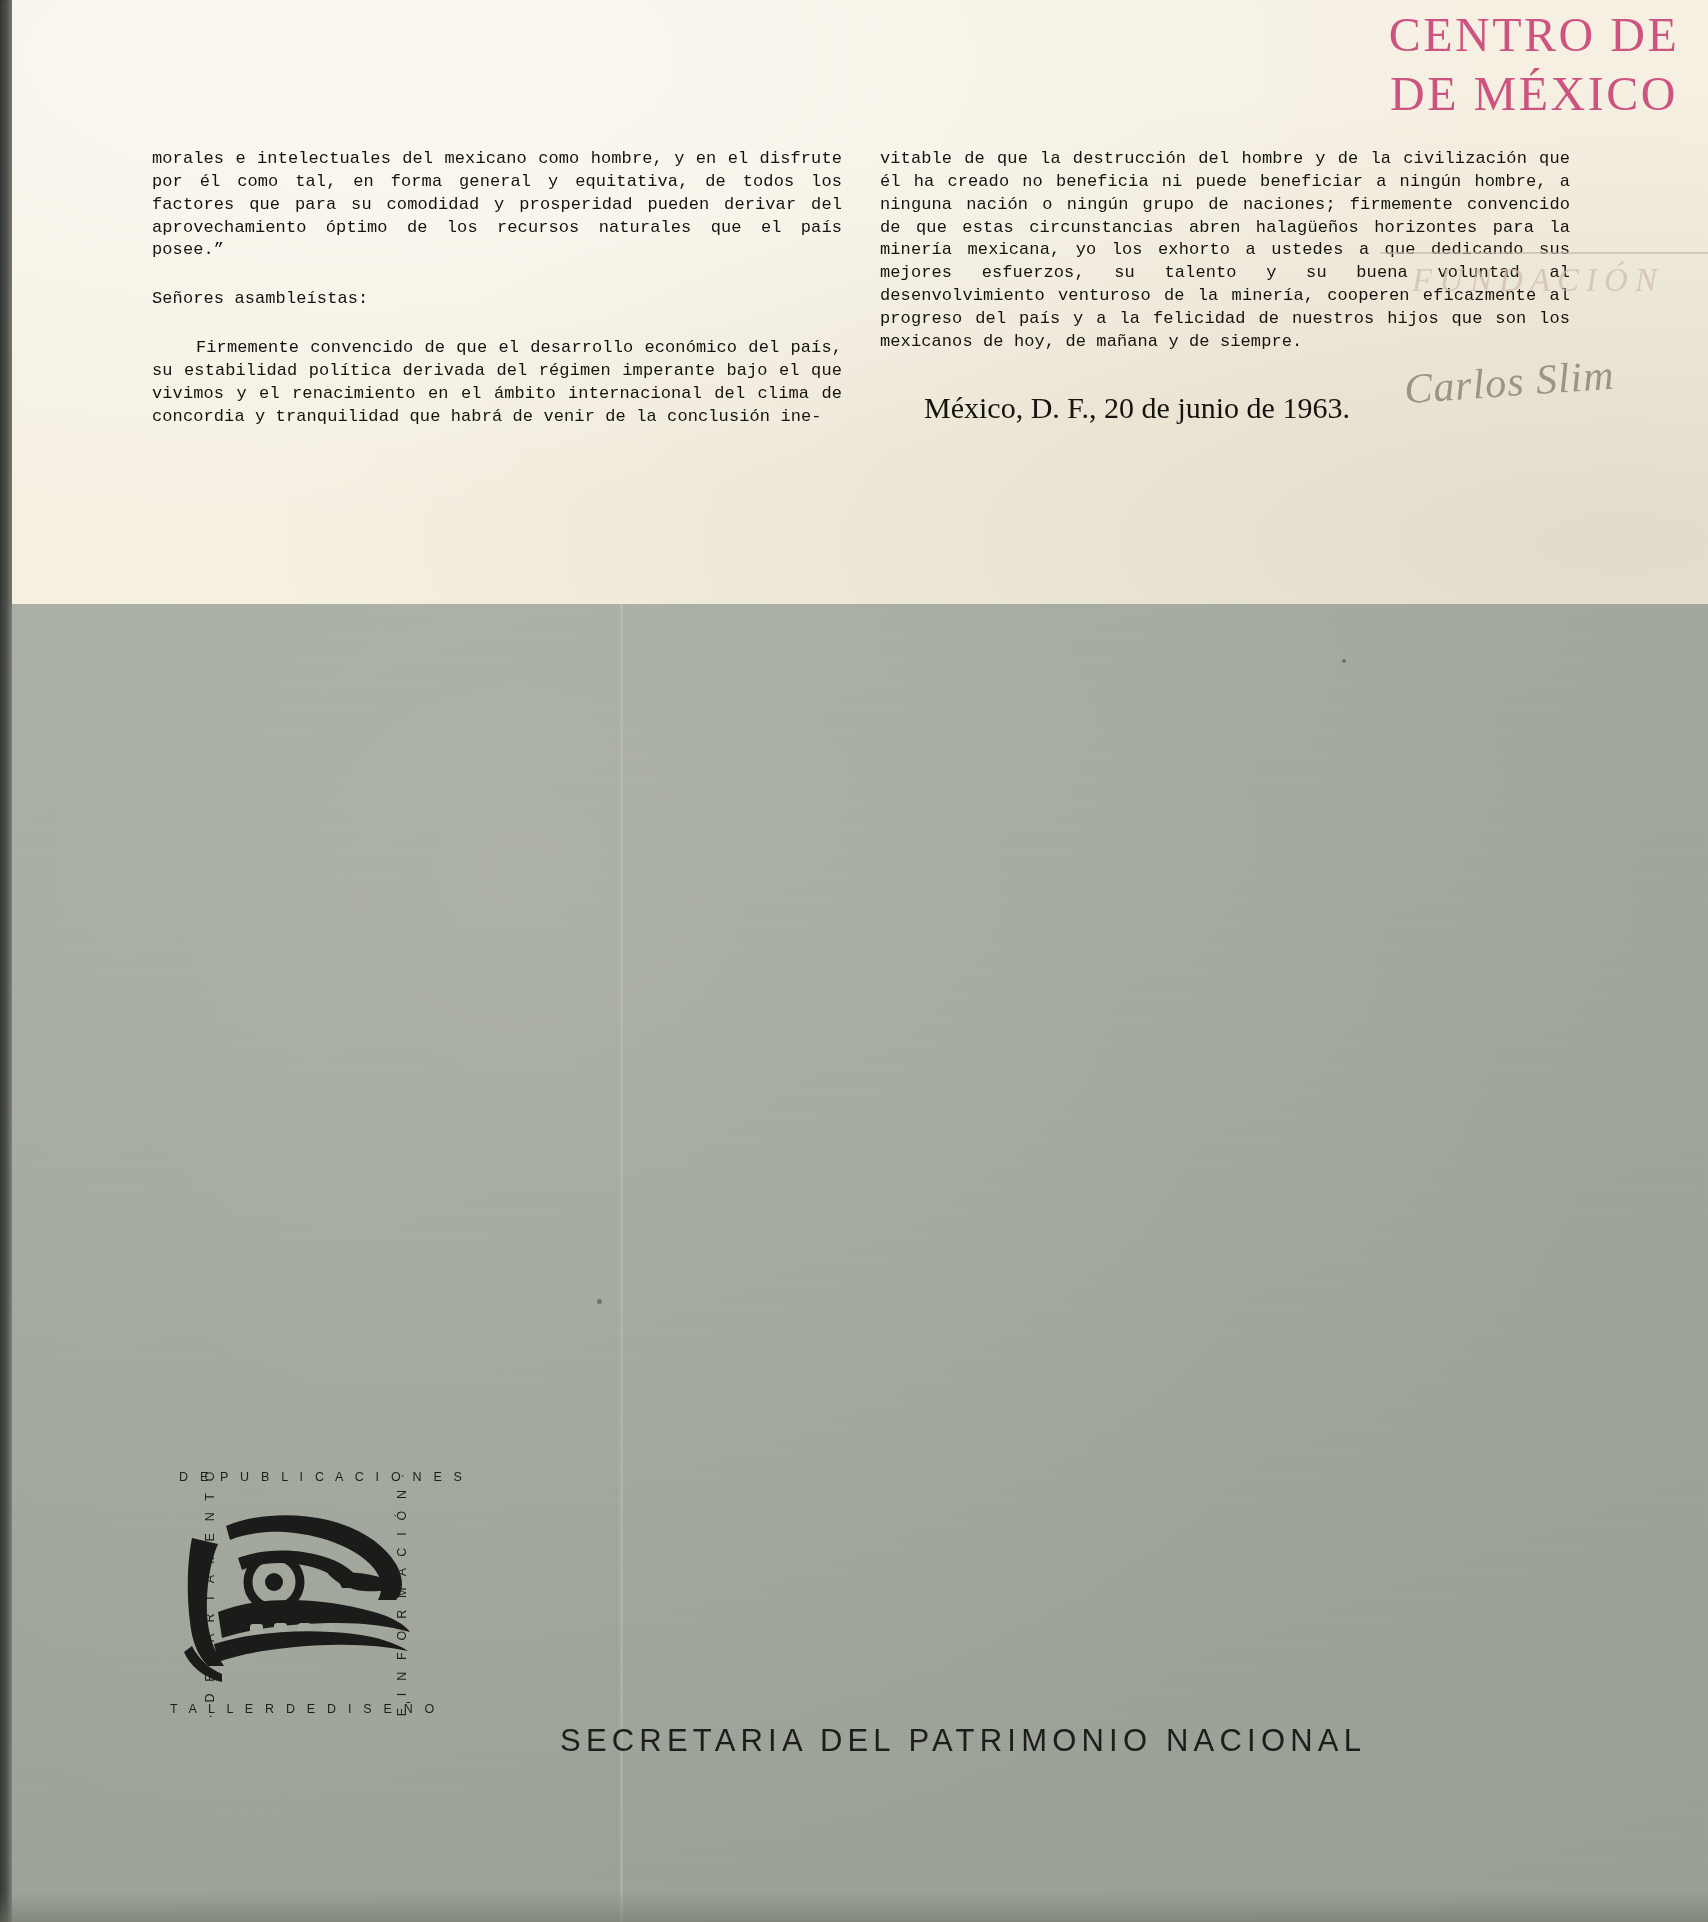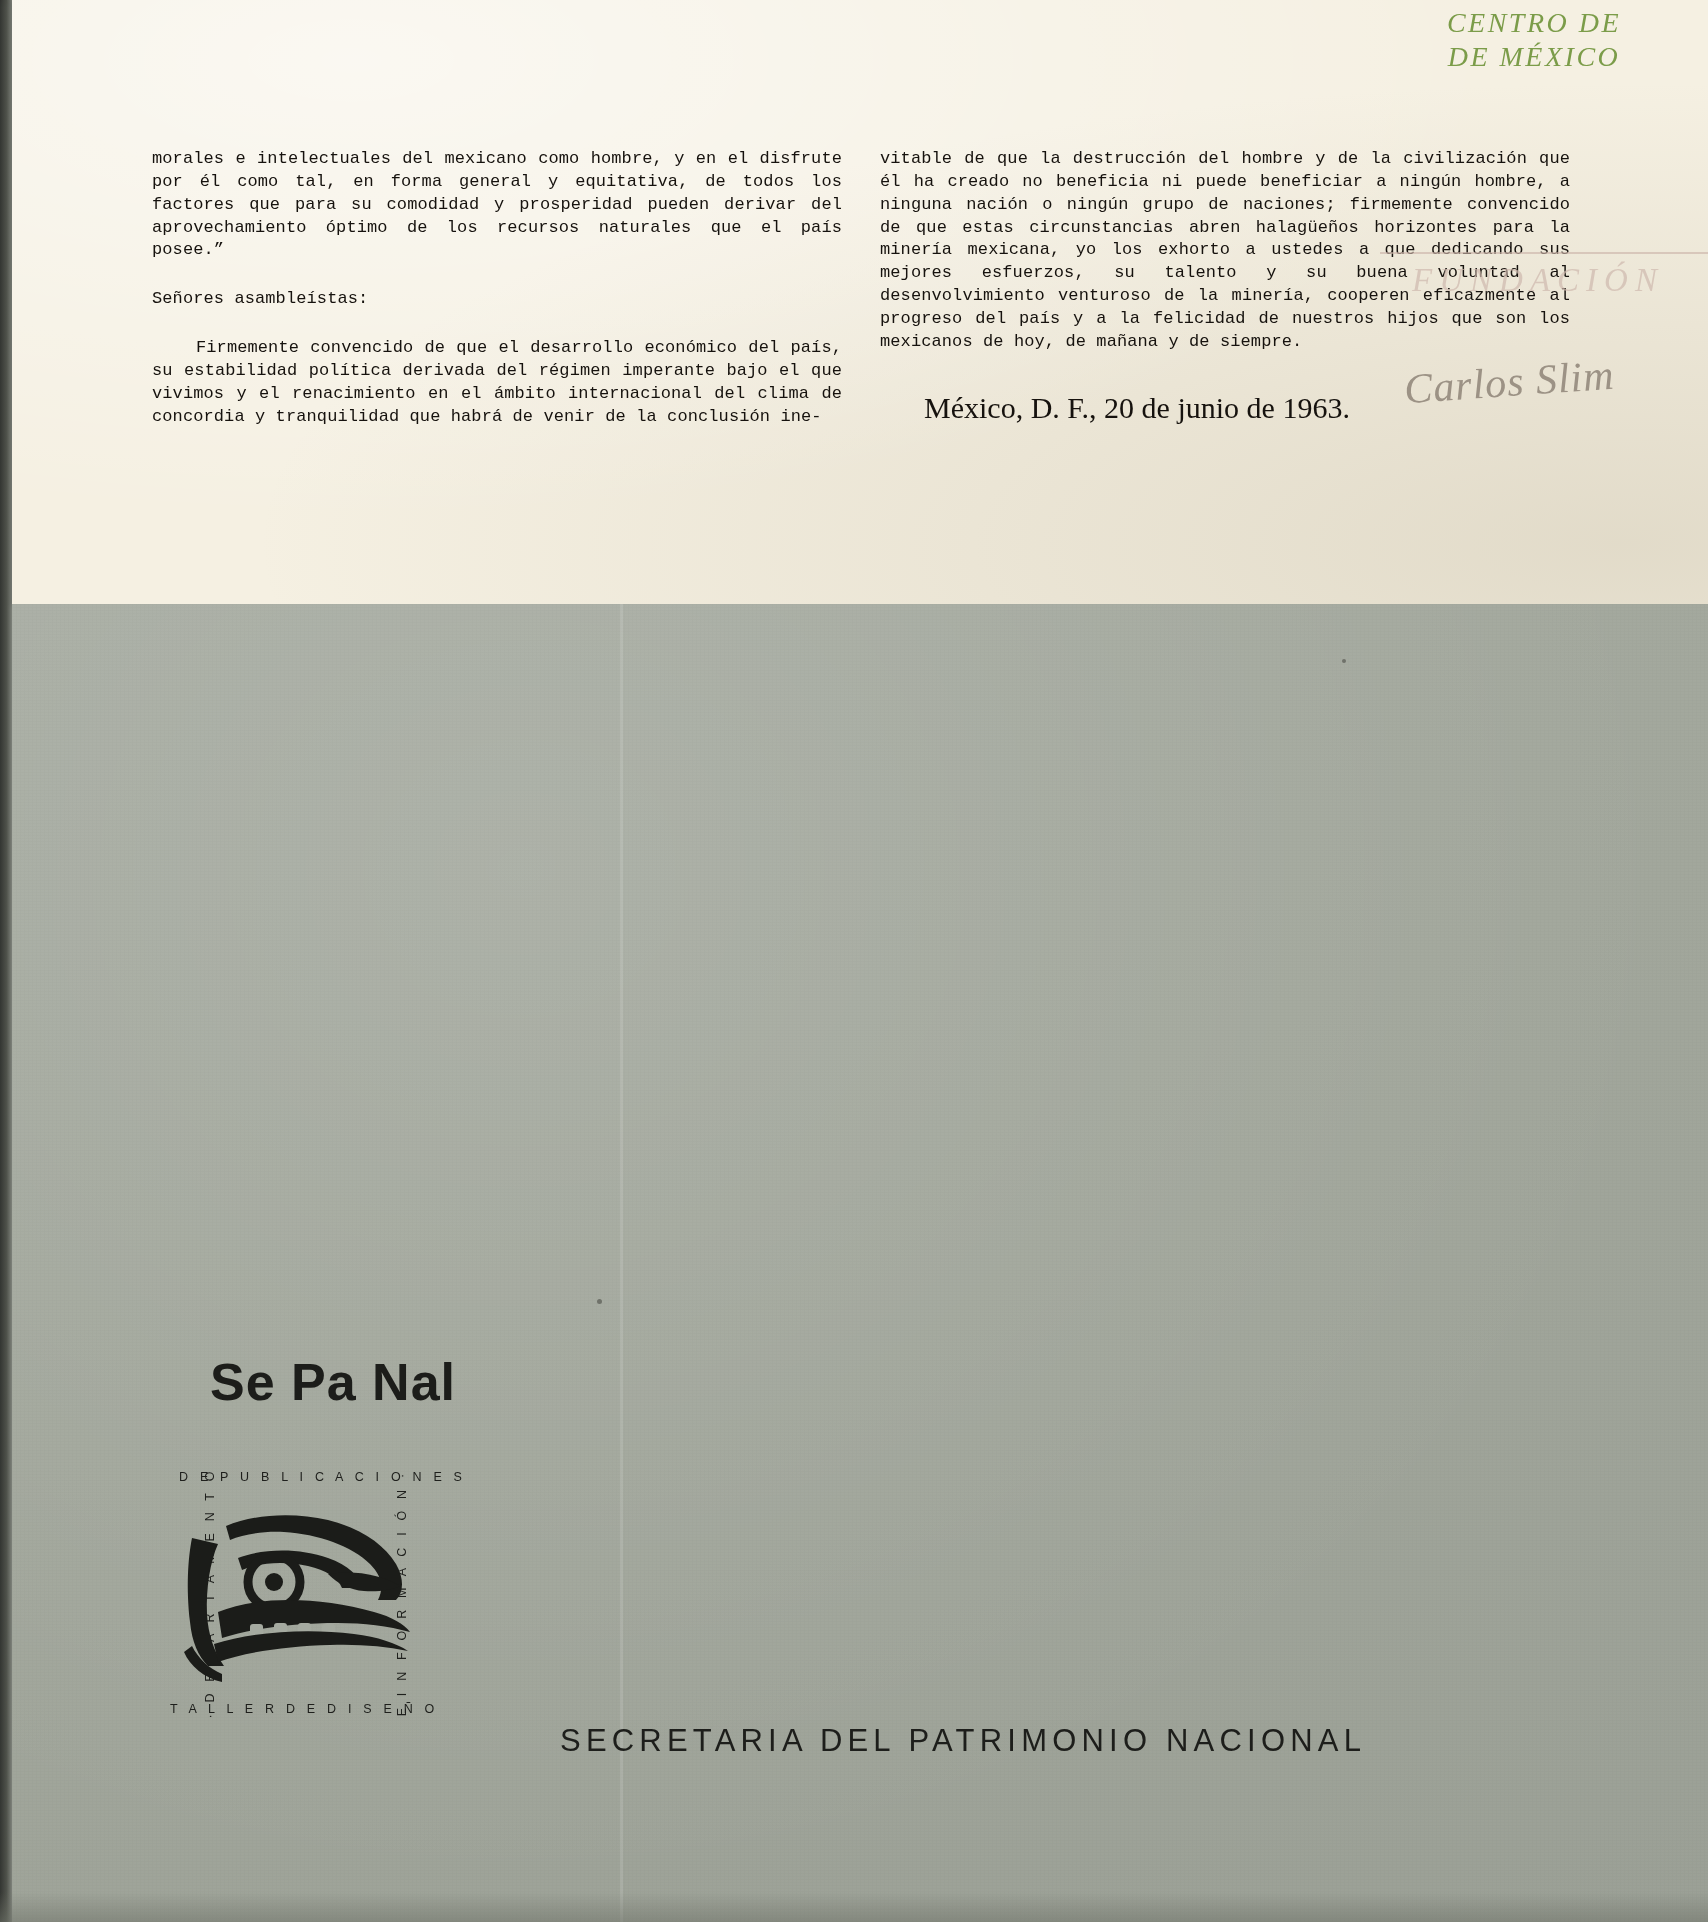--- a/index.html
+++ b/index.html
@@ -101,27 +101,26 @@
   .stamp {
     position: absolute;
     pointer-events: none;
     user-select: none;
   }
   .stamp-ceh {
     left: 1352px;
     top: 6px;
     width: 340px;
     text-align: center;
-    color: #4d7c0f;
+    color: #be185d;
     font-family: "Liberation Serif", serif;
-    font-size: 28px;
+    font-size: 48px;
     line-height: 1.22;
     letter-spacing: 2.5px;
     opacity: .72;
-    font-style: italic;
   }
   .stamp-fund {
     left: 1356px;
     top: 262px;
     width: 340px;
     text-align: center;
     color: #cfb9ae;
     font-family: "Liberation Serif", serif;
     font-size: 33px;
     letter-spacing: 7px;
@@ -268,21 +267,20 @@
     <div class="stamp stamp-sign">Carlos Slim</div>
   </div>
 
   <div class="cover">
     <div class="cover-grain"></div>
     <div class="cover-fold"></div>
     <div class="speck" style="left:585px; top:695px;"></div>
     <div class="speck" style="left:1330px; top:55px; width:4px; height:4px;"></div>
   </div>
 
-  <div class="sepanal">Se Pa Nal</div>
 
   <div class="emblem">
     <div class="ew-top">D E   P U B L I C A C I O N E S</div>
     <div class="ew-left">· D E P A R T A M E N T O</div>
     <div class="ew-right">E   I N F O R M A C I Ó N ·</div>
     <div class="ew-bottom">T A L L E R   D E   D I S E Ñ O</div>
 
     <svg width="250" height="190" viewBox="0 0 250 190">
       <g fill="#1b1c19">
         <path d="M14 42 C10 62 8 92 12 126 C14 146 20 160 30 170 L46 170 C36 156 30 138 29 118 C28 92 32 66 40 48 Z"></path>

